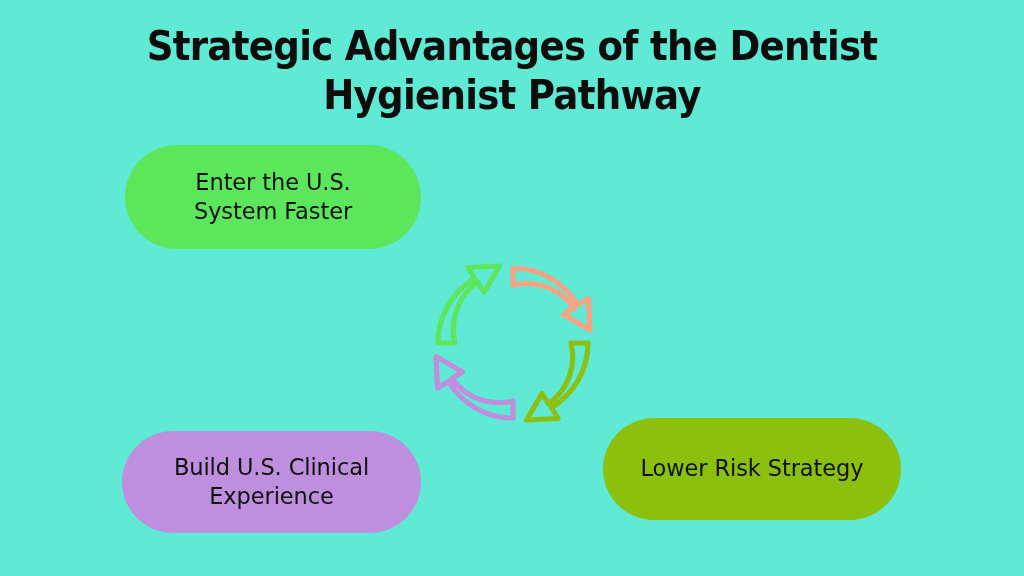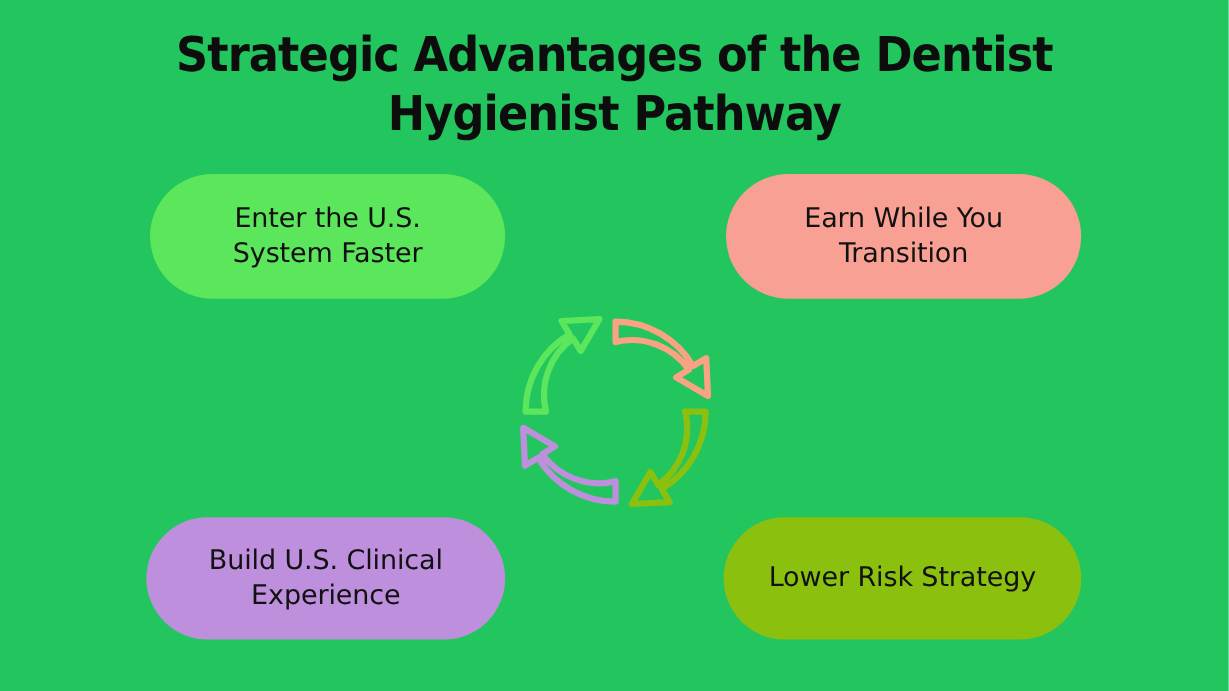--- a/index.html
+++ b/index.html
@@ -7,21 +7,21 @@
     padding: 0;
     background: #ffffff;
   }
   body {
     font-family: "Liberation Sans", sans-serif;
   }
   #canvas {
     position: relative;
     width: 1024px;
     height: 576px;
-    background: #22c55e;
+    background: #5eead4;
     overflow: hidden;
   }
 
   
   #title {
     position: absolute;
     left: 62px;
     top: 22px;
     width: 900px;
     text-align: center;
@@ -53,21 +53,21 @@
     font-size: 22.5px;
     line-height: 1.3;
     text-align: center;
     white-space: pre-line;
     letter-spacing: -0.1px;
   }
 
   #pill-tl { left: 125px;  top: 145px; width: 296px; height: 104px; }
   #pill-tr { left: 605px;  top: 145px; width: 296px; height: 104px; }
   #pill-bl { left: 122px;  top: 431px; width: 299px; height: 102px; }
-  #pill-br { left: 603px;  top: 431px; width: 298px; height: 102px; }
+  #pill-br { left: 603px;  top: 418px; width: 298px; height: 102px; }
 
   
   #cycle {
     position: absolute;
     left: 383px;
     top: 213px;
     width: 260px;
     height: 260px;
   }
   #cycle svg { display: block; width: 260px; height: 260px; }
@@ -127,24 +127,20 @@
                  Z" fill="none" stroke="#5CE65C" stroke-width="5.2" stroke-linejoin="round" stroke-linecap="round"></path>
       </g>
     </svg>
   </div>
 
   <div class="pill" id="pill-tl" style="background:#5CE65C;">
     <span class="pill-label">Enter the U.S.
 System Faster</span>
   </div>
 
-  <div class="pill" id="pill-tr" style="background:#F9A094;">
-    <span class="pill-label">Earn While You
-Transition</span>
-  </div>
 
   <div class="pill" id="pill-bl" style="background:#BE8FDC;justify-content:center;">
     <span class="pill-label">Build U.S. Clinical
 Experience</span>
   </div>
 
   <div class="pill" id="pill-br" style="background:#8CC00F;">
     <span class="pill-label">Lower Risk Strategy</span>
   </div>
 

